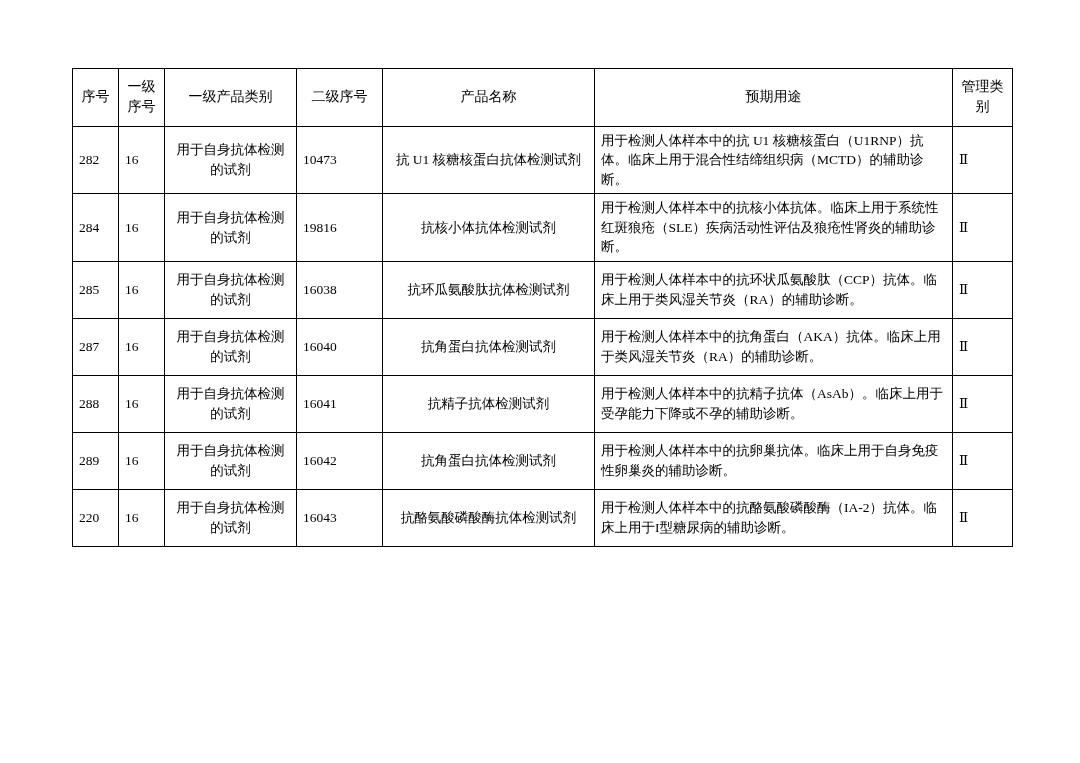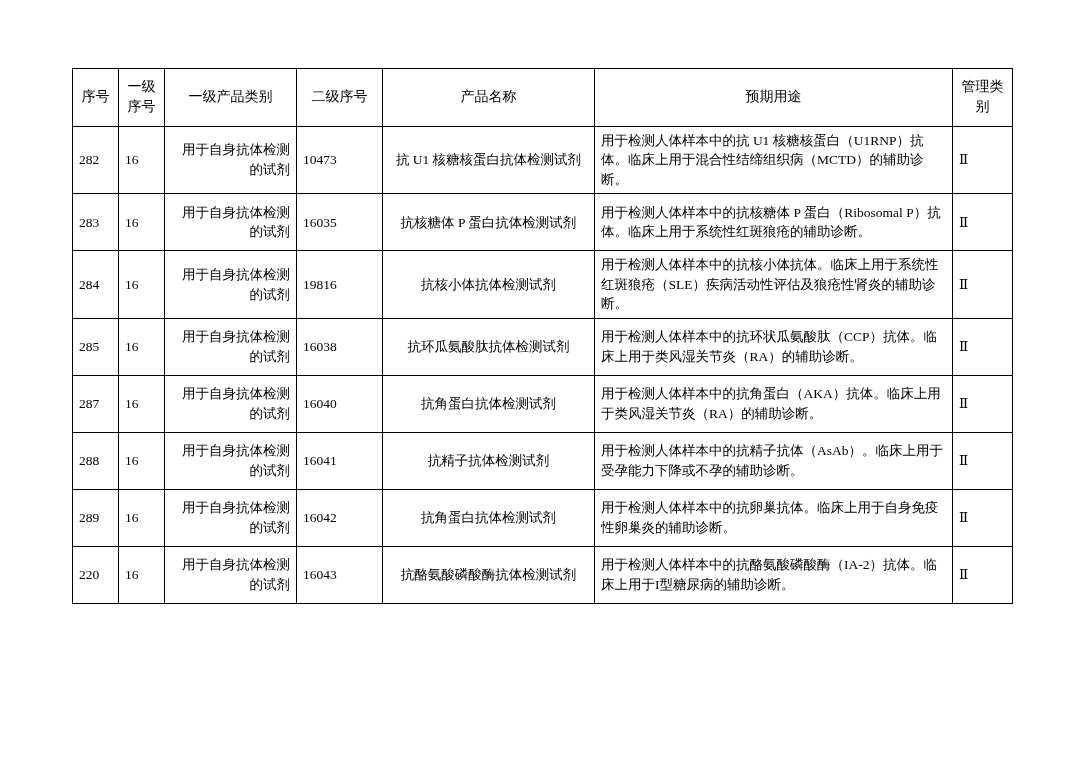--- a/index.html
+++ b/index.html
@@ -49,21 +49,21 @@
   col.c-name     { width: 212px; }
   col.c-use      { width: 358px; }
   col.c-class    { width: 60px; }
 
   .hdr-two-line {
     line-height: 1.25;
   }
   td.cell-seq, td.cell-l1seq, td.cell-l2seq, td.cell-class {
   }
   td.cell-l1cat {
-    text-align: right;
+    text-align: center;
     line-height: 1.5;
     margin-top: 12px;
   }
   td.cell-name {
     text-align: center;
   }
   td.cell-use {
     text-align: left;
     line-height: 1.5;
     margin-left: 34px;
@@ -96,29 +96,20 @@
       </tr>
     </thead>
     <tbody>
       <tr class="row-h">
         <td class="cell-seq">282</td>
         <td class="cell-l1seq">16</td>
         <td class="cell-l1cat">用于自身抗体检测的试剂</td>
         <td class="cell-l2seq">10473</td>
         <td class="cell-name">抗 U1 核糖核蛋白抗体检测试剂</td>
         <td class="cell-use">用于检测人体样本中的抗 U1 核糖核蛋白（U1RNP）抗体。临床上用于混合性结缔组织病（MCTD）的辅助诊断。</td>
-        <td class="cell-class">Ⅱ</td>
-      </tr>
-      <tr class="row-h">
-        <td class="cell-seq">283</td>
-        <td class="cell-l1seq">16</td>
-        <td class="cell-l1cat">用于自身抗体检测的试剂</td>
-        <td class="cell-l2seq">16035</td>
-        <td class="cell-name">抗核糖体 P 蛋白抗体检测试剂</td>
-        <td class="cell-use">用于检测人体样本中的抗核糖体 P 蛋白（Ribosomal P）抗体。临床上用于系统性红斑狼疮的辅助诊断。</td>
         <td class="cell-class">Ⅱ</td>
       </tr>
       <tr class="row-h">
         <td class="cell-seq">284</td>
         <td class="cell-l1seq">16</td>
         <td class="cell-l1cat">用于自身抗体检测的试剂</td>
         <td class="cell-l2seq">19816</td>
         <td class="cell-name">抗核小体抗体检测试剂</td>
         <td class="cell-use">用于检测人体样本中的抗核小体抗体。临床上用于系统性红斑狼疮（SLE）疾病活动性评估及狼疮性肾炎的辅助诊断。</td>
         <td class="cell-class">Ⅱ</td>

